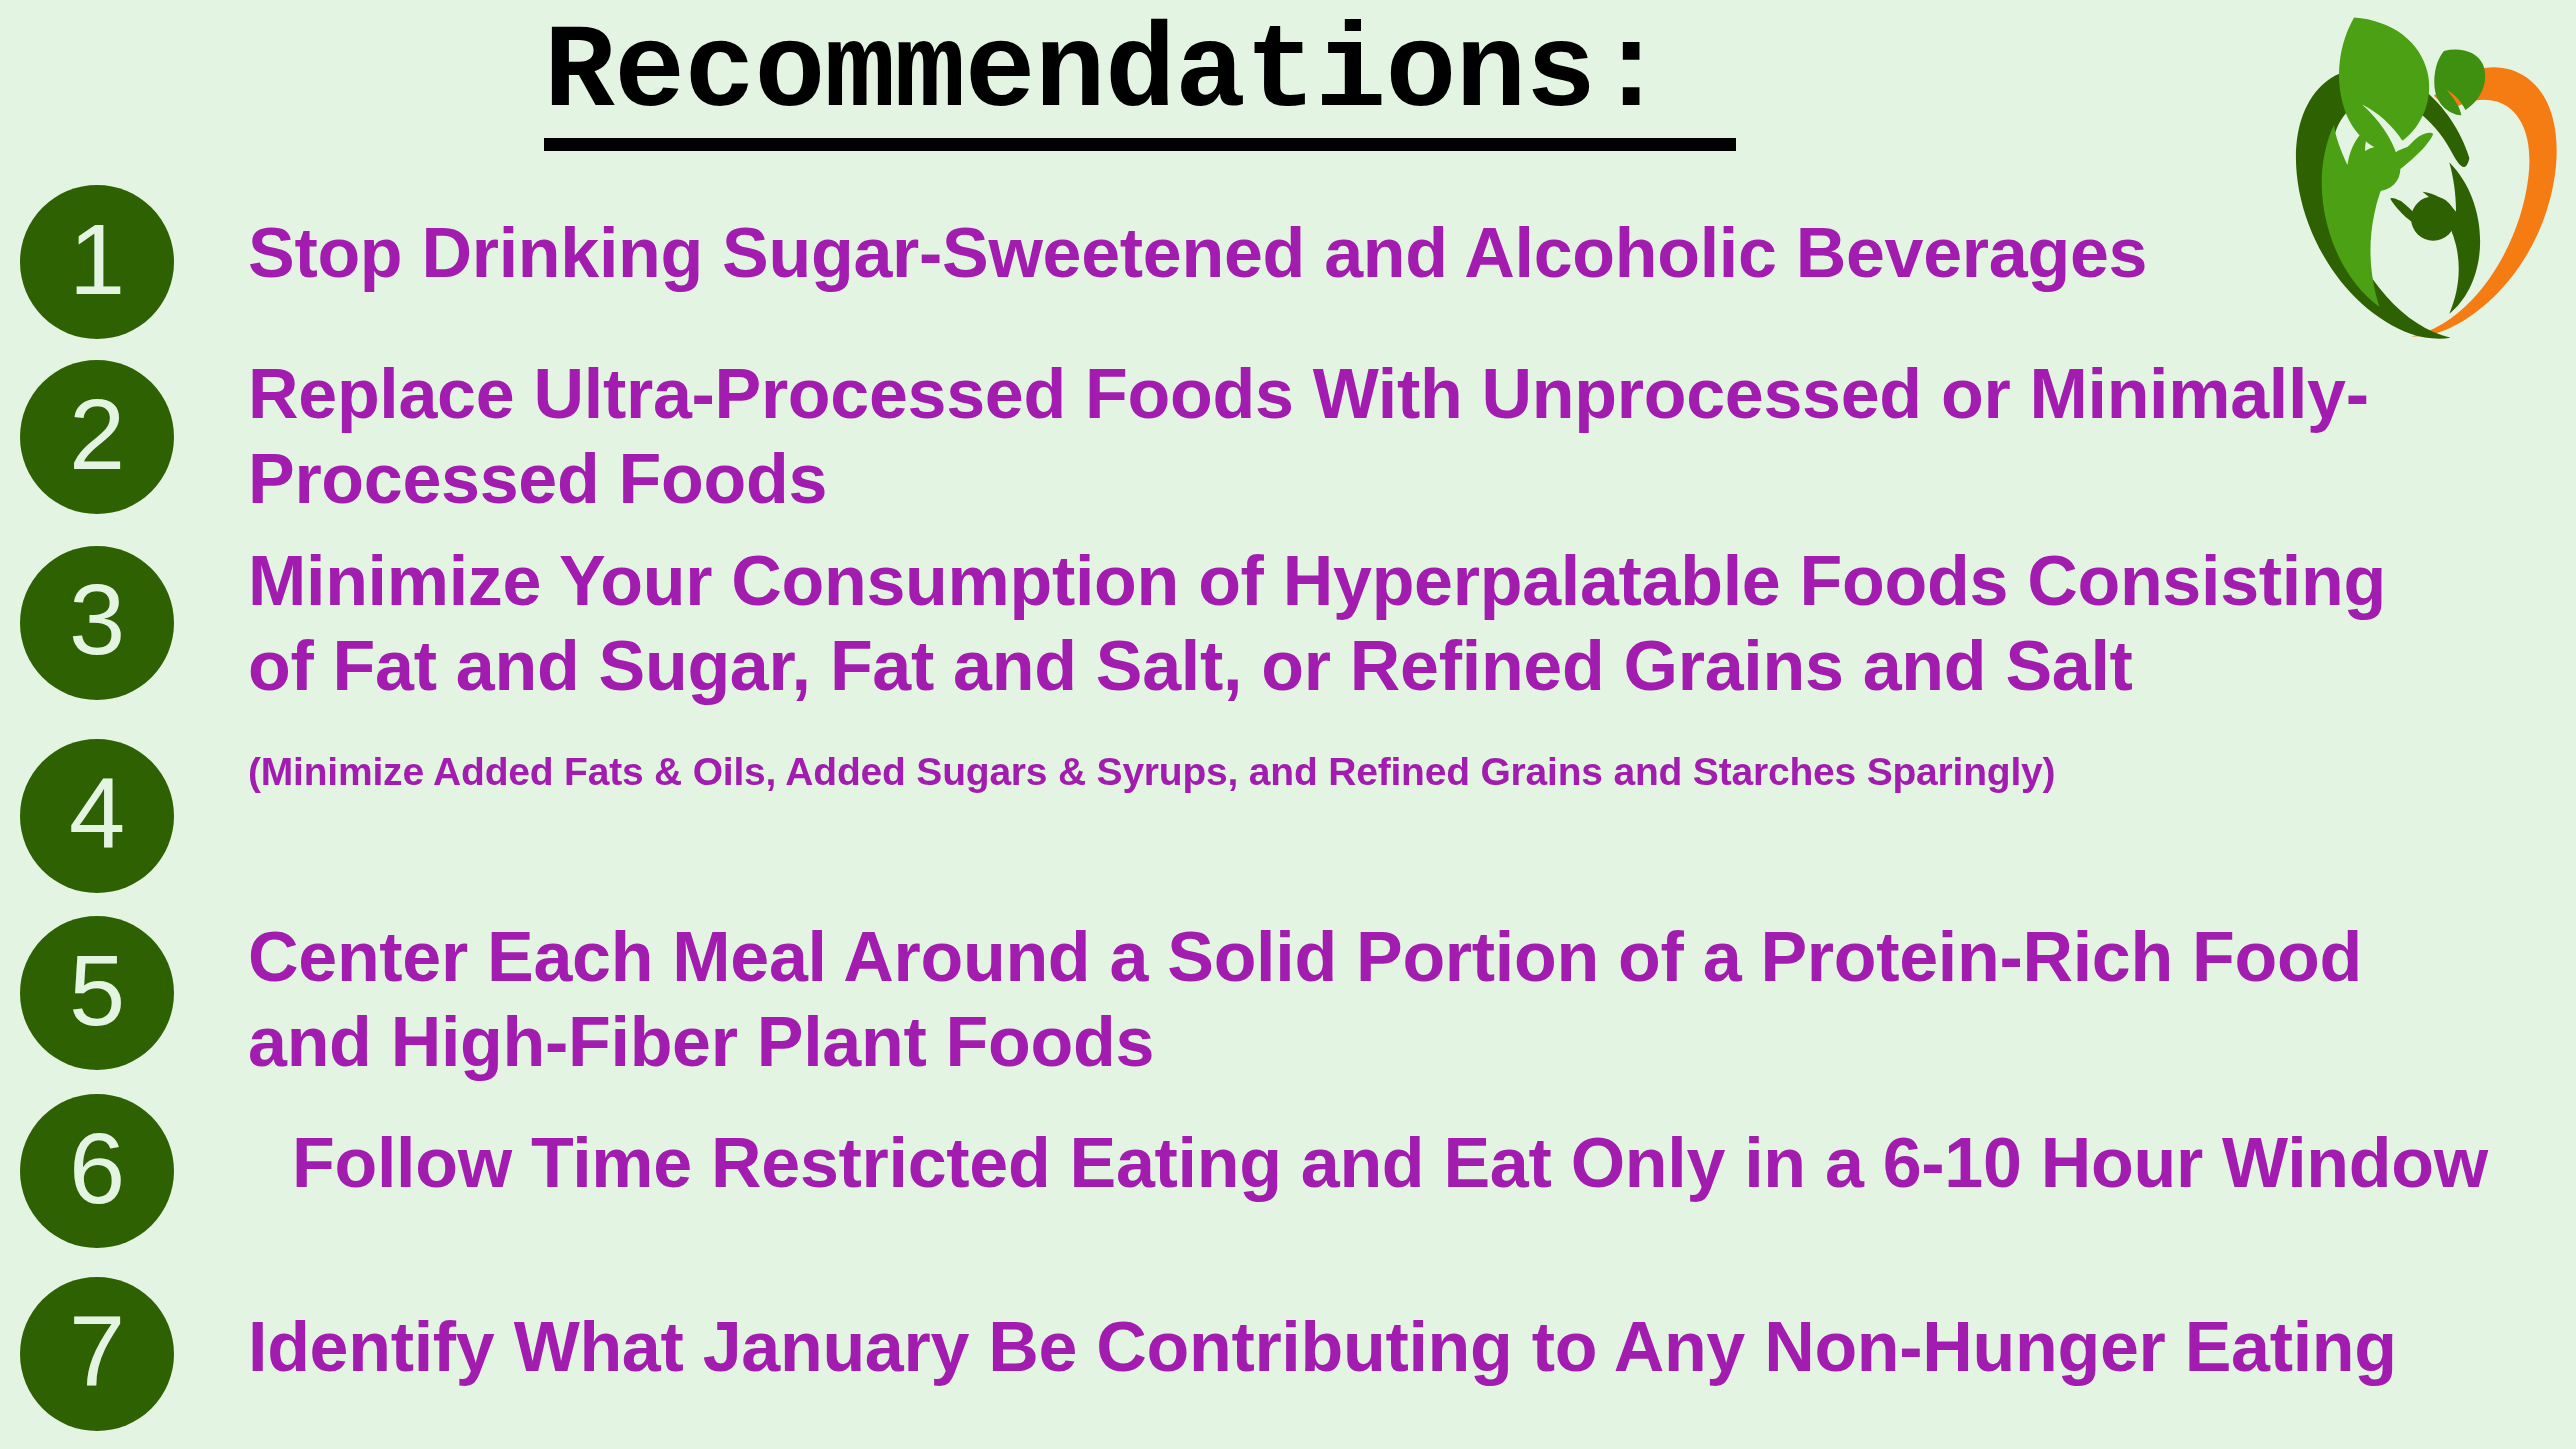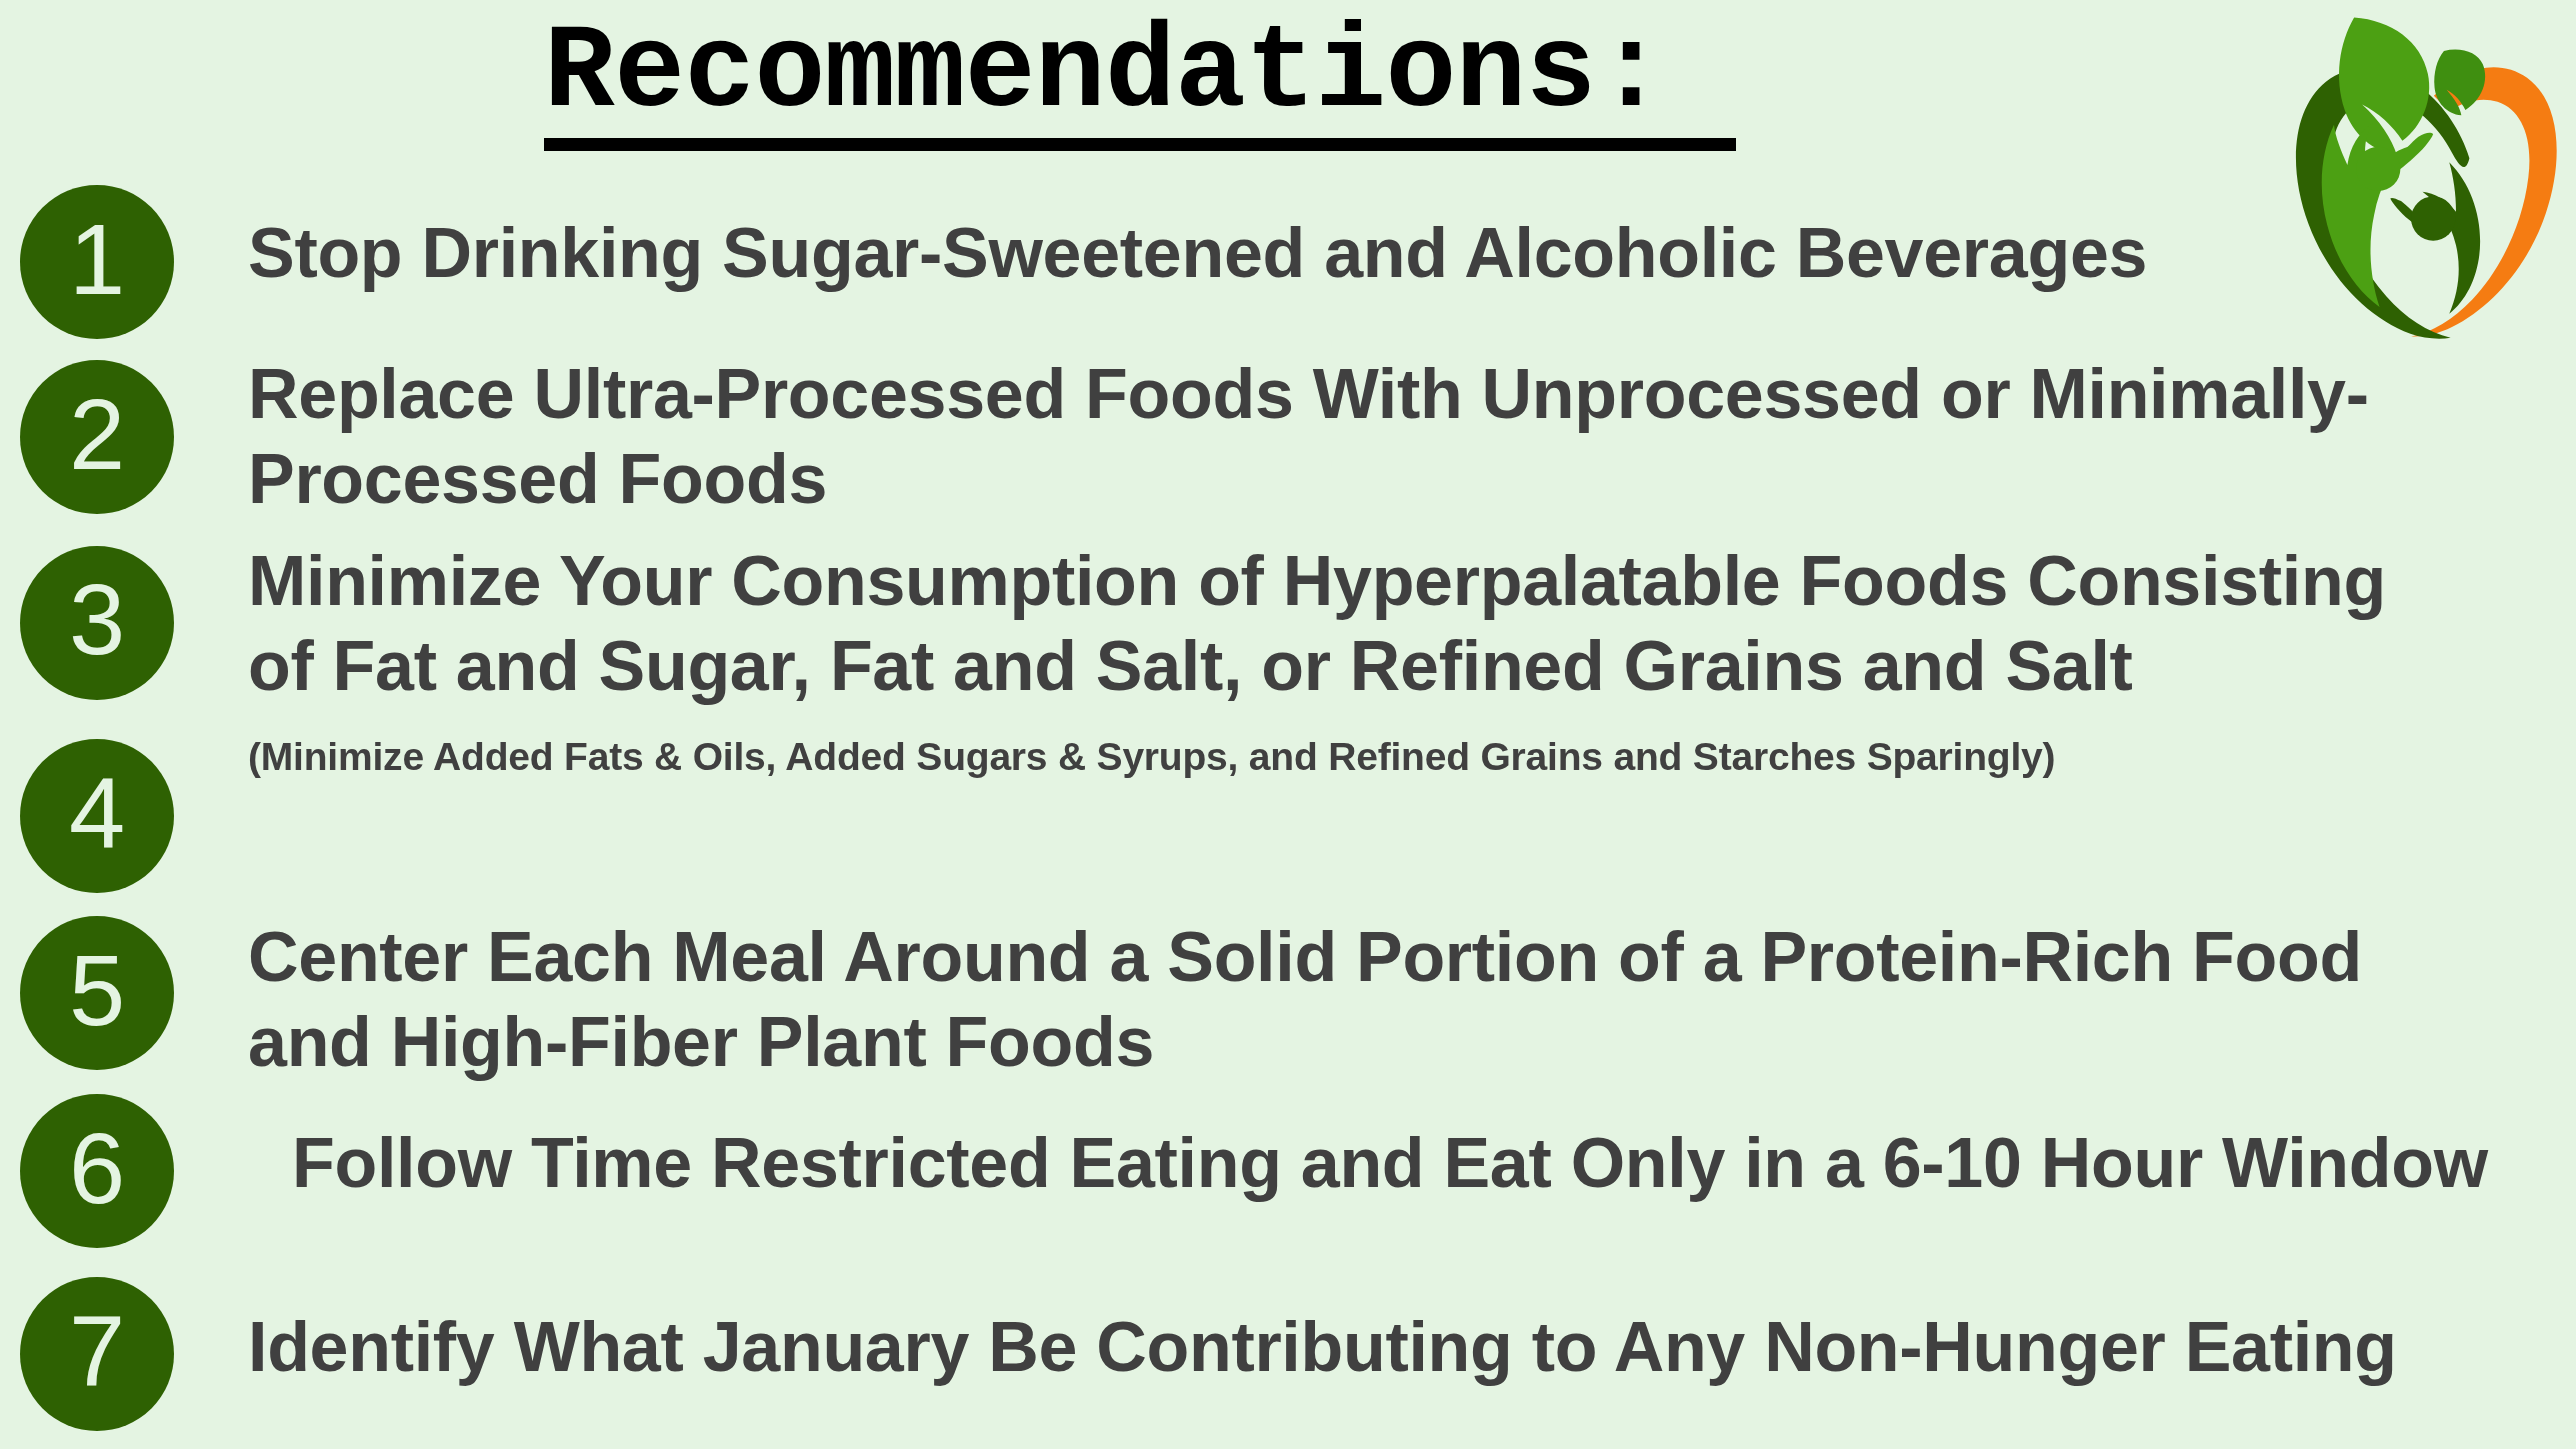--- a/index.html
+++ b/index.html
@@ -80,33 +80,33 @@
     font-size: 101px;
     font-weight: 500;
     line-height: 1;
     box-sizing: border-box;
     padding-bottom: 5.4px;
   }
   .rec-text {
     position: absolute;
     left: 248px;
     width: 2214px;
-    color: #404040;
+    color: #a21caf;
     font-size: 70px;
     font-weight: bold;
     line-height: 1.22;
     letter-spacing: -0.3px;
   }
   .rec-subtext {
     display: block;
     font-size: 39px;
     font-weight: bold;
     line-height: 1.2;
     letter-spacing: -0.2px;
-    margin-top: 4px;
+    margin-top: 19px;
   }
 
   
   #row-1 { top: 19px; }
   #row-1 .badge { left: 20px; top: 0px; }
   #row-1 .rec-text { top: 25.5px; }
 
   #row-2 { top: 186px; }
   #row-2 .badge { left: 20px; top: 8px; }
   #row-2 .rec-text { top: 0px; }

